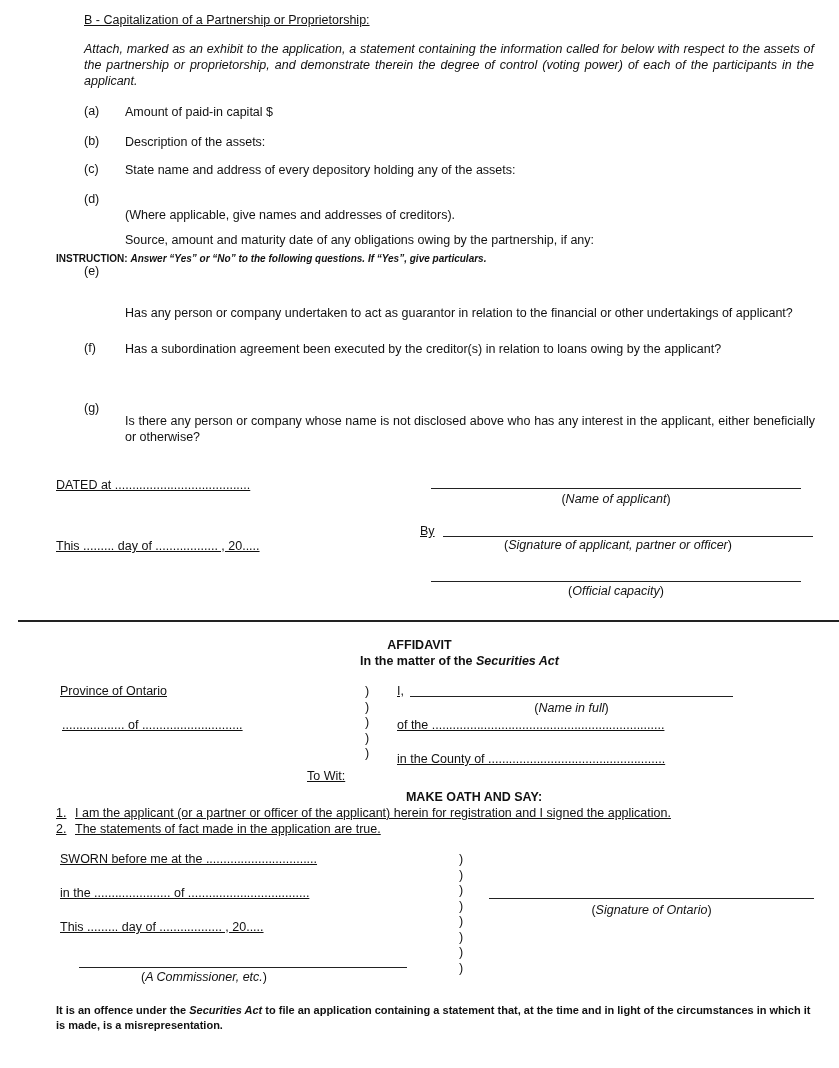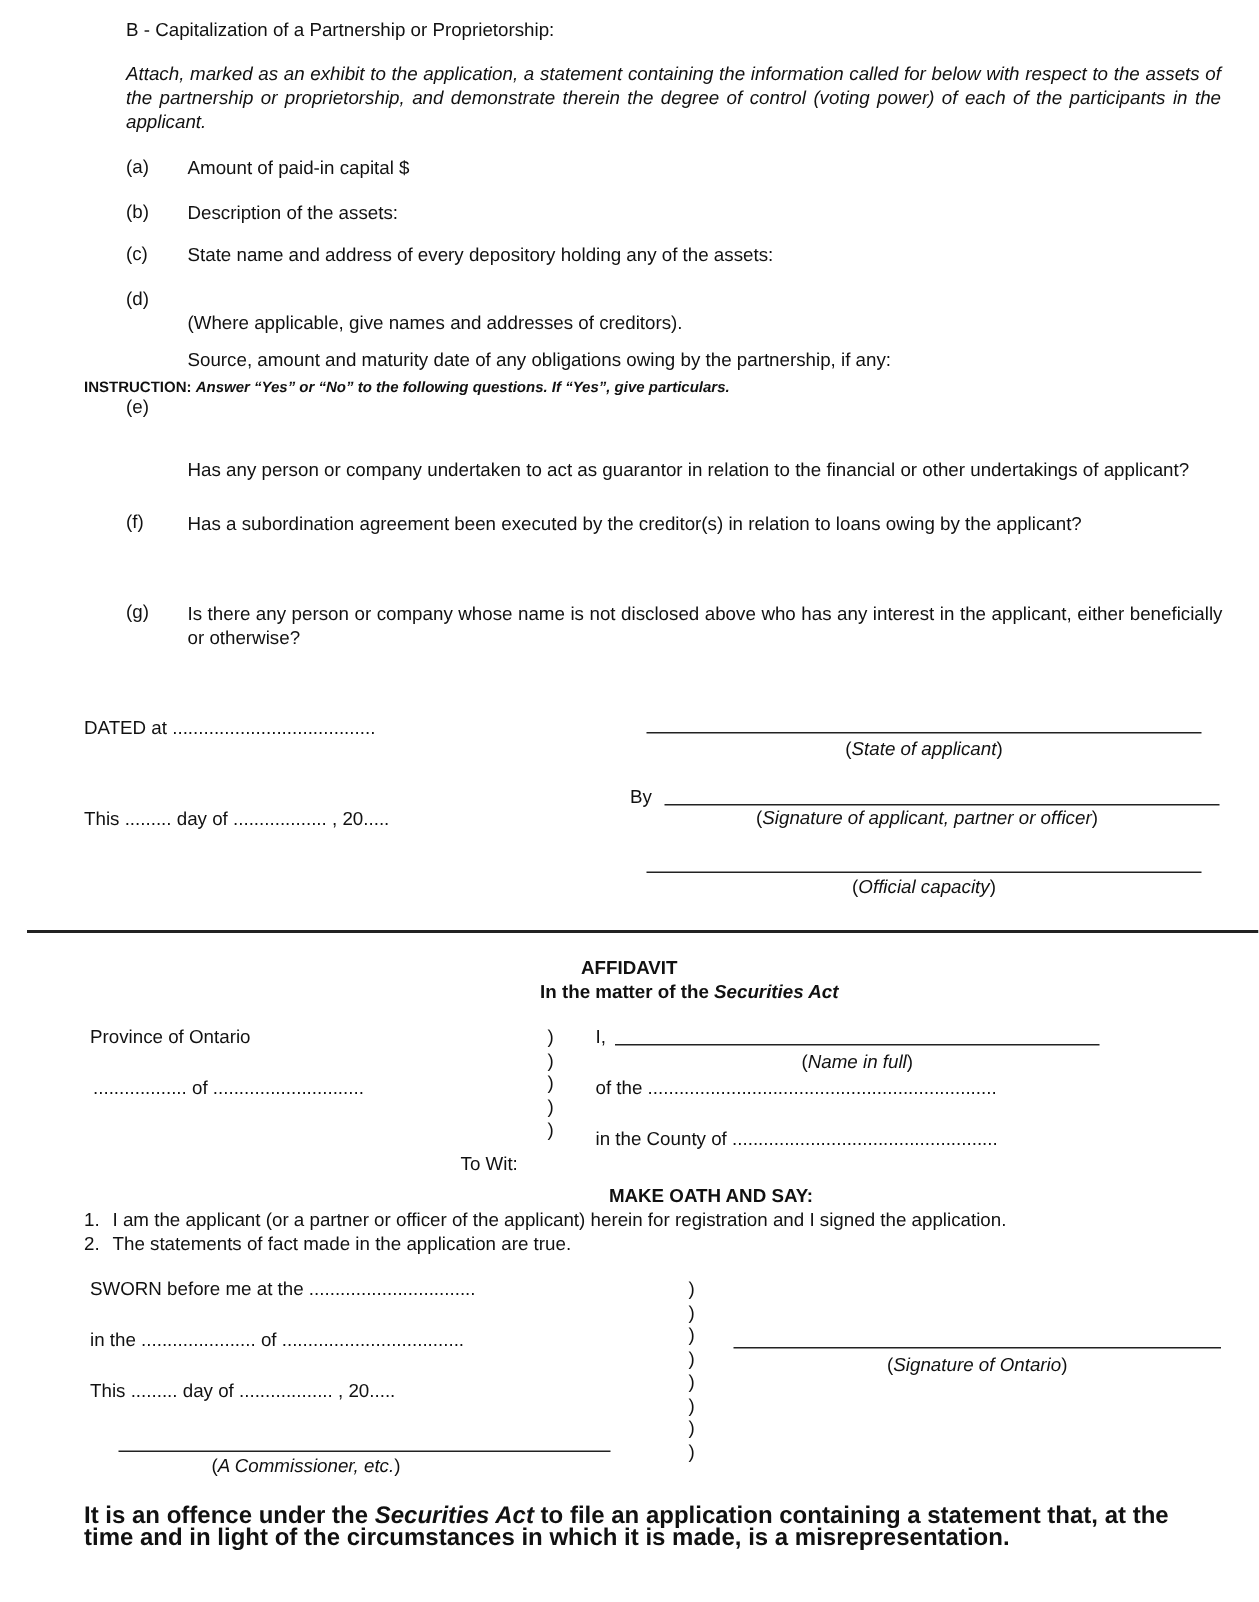--- a/index.html
+++ b/index.html
@@ -1,29 +1,29 @@
 <!DOCTYPE html>
 <html><head>
 <meta charset="utf-8">
 <style>
   html, body { margin: 0; padding: 0; background: #ffffff; }
   body { width: 839px; height: 1068px; position: relative; overflow: hidden;
          font-family: "Liberation Sans", sans-serif; color: #111; font-size: 12.5px; }
-  .abs { position: absolute; white-space: nowrap; }
+  .abs { position: absolute; white-space: nowrap; text-decoration: underline; }
   .para { position: absolute; left: 84px; width: 730px; line-height: 16px; text-align: justify; font-style: italic; }
   .lbl { position: absolute; left: 84px; }
   .itxt { position: absolute; left: 125px; line-height: 16px; }
   .itxt-wide { position: absolute; left: 125px; width: 690px; line-height: 16px; text-align: justify; }
   .rule { position: absolute; height: 0; border-top: 1px solid #222; }
   .caption { position: absolute; text-align: center; }
   .it { font-style: italic; }
   .b { font-weight: bold; }
   .paren { position: absolute; line-height: 15.5px; white-space: pre; }
   .small-instr { position: absolute; left: 56px; top: 253px; font-size: 10px; font-weight: bold; }
-  .notice { position: absolute; left: 56px; top: 1003px; width: 760px; font-size: 16px; font-weight: bold; line-height: 15px; }
+  .notice { position: absolute; left: 56px; top: 1003px; width: 760px; font-size: 11px; font-weight: bold; line-height: 15px; }
 </style>
 </head>
 <body>
 
 <div class="abs" style="left:84px; top:13px;">B - Capitalization of a Partnership or Proprietorship:</div>
 <div class="para" style="top:41px;">Attach, marked as an exhibit to the application, a statement containing the information called for below with respect to the assets of the partnership or proprietorship, and demonstrate therein the degree of control (voting power) of each of the participants in the applicant.</div>
 
 <div class="lbl" style="top:104px;">(a)</div>
 <div class="itxt" style="top:104px;">Amount of paid-in capital  $</div>
 
@@ -42,27 +42,27 @@
   <span class="it">Answer “Yes” or “No” to the following questions.  If “Yes”, give particulars.</span>
 </div>
 
 <div class="lbl" style="top:264px;">(e)</div>
 <div class="itxt-wide" style="top:264px;margin-top:41px;">Has any person or company undertaken to act as guarantor in relation to the financial or other undertakings of applicant?</div>
 
 <div class="lbl" style="top:341px;">(f)</div>
 <div class="itxt-wide" style="top:341px;">Has a subordination agreement been executed by the creditor(s) in relation to loans owing by the applicant?</div>
 
 <div class="lbl" style="top:401px;">(g)</div>
-<div class="itxt-wide" style="top:401px;">Is there any person or company whose name is not disclosed above who has any interest in the applicant, either beneficially or otherwise?</div>
+<div class="itxt-wide" style="top:413px;">Is there any person or company whose name is not disclosed above who has any interest in the applicant, either beneficially or otherwise?</div>
 
 <div class="abs" style="left:56px; top:478px;">DATED at .......................................</div>
 <div class="abs" style="left:56px; top:539px;">This ......... day of .................. , 20.....</div>
 
 <div class="rule" style="left:431px; top:488px; width:370px;"></div>
-<div class="caption" style="left:431px; top:492px; width:370px;">(<span class="it">State of applicant</span>)</div>
+<div class="caption" style="left:431px; top:492px; width:370px;">(<span class="it">Name of applicant</span>)</div>
 
 <div class="abs" style="left:420px; top:524px;">By</div>
 <div class="rule" style="left:443px; top:536px; width:370px;"></div>
 <div class="caption" style="left:443px; top:538px; width:350px;">(<span class="it">Signature of applicant, partner or officer</span>)</div>
 
 <div class="rule" style="left:431px; top:581px; width:370px;"></div>
 <div class="caption" style="left:431px; top:584px; width:370px;">(<span class="it">Official capacity</span>)</div>
 
 <div class="rule" style="left:18px; top:620px; width:821px; border-top:2px solid #222;"></div>
 

